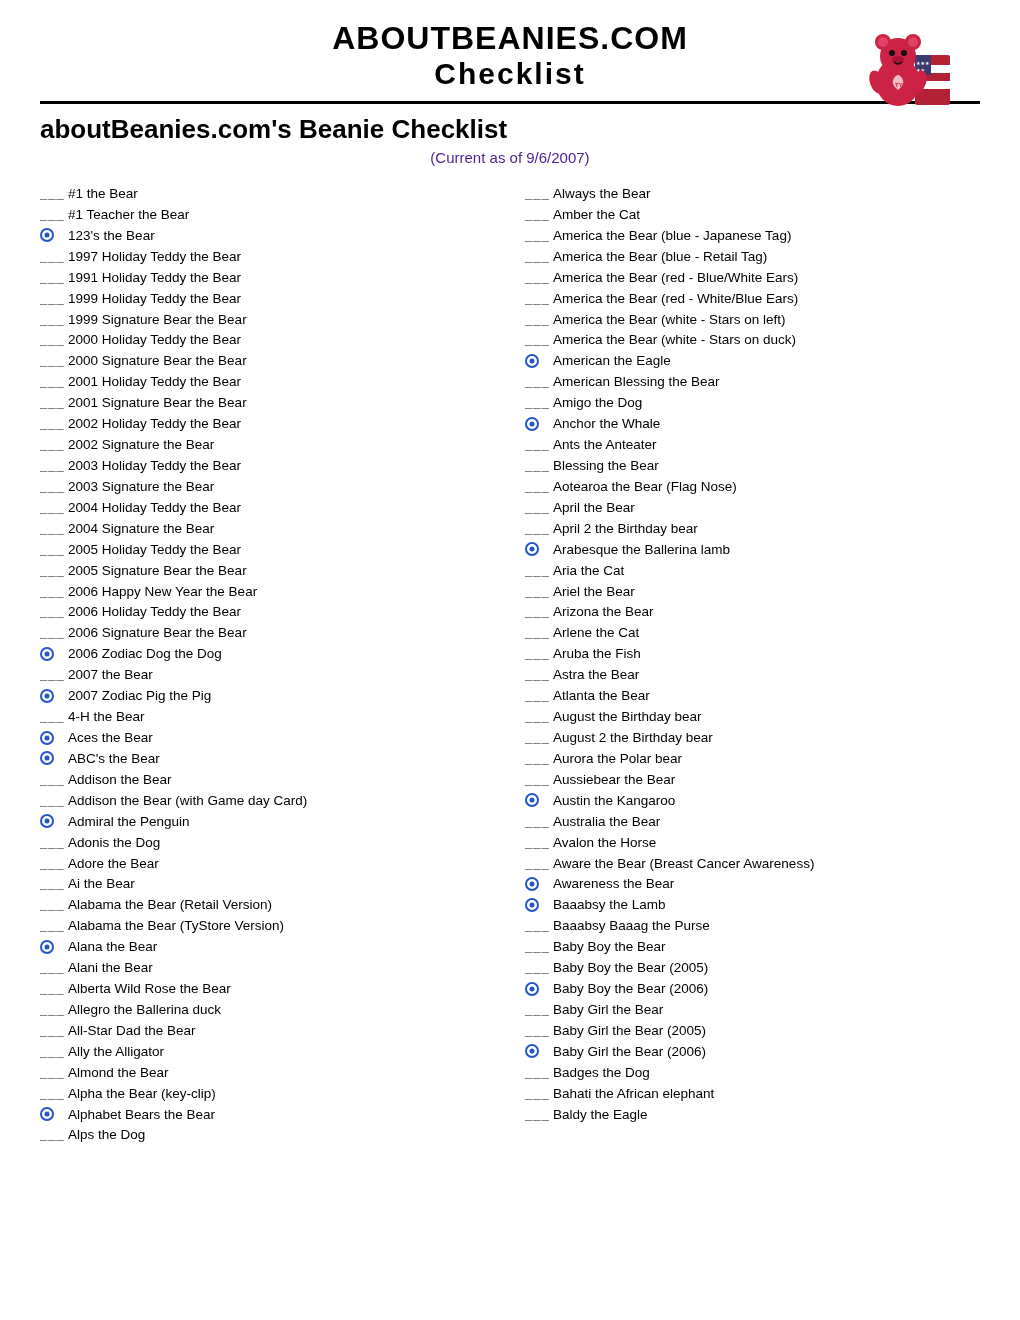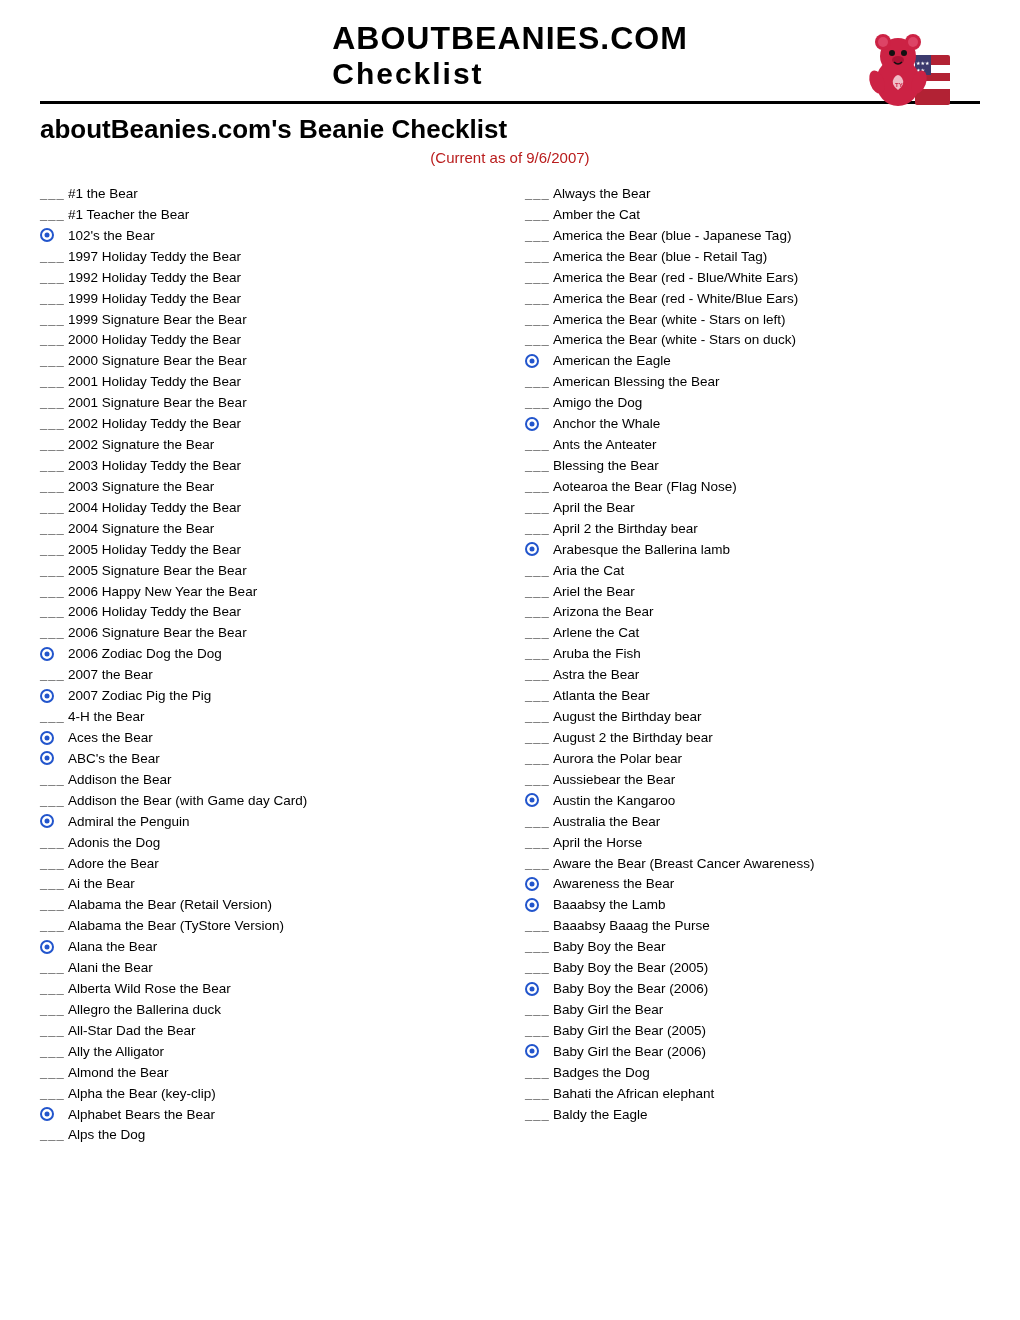--- a/index.html
+++ b/index.html
@@ -11,20 +11,21 @@
       padding: 20px 40px;
     }
     .header-area {
       display: flex;
       justify-content: center;
       align-items: center;
       margin-bottom: 10px;
       position: relative;
     }
     .header-text-block {
+      text-align: center;
     }
     .header-logo-text {
       font-size: 32px;
       font-weight: bold;
       font-family: 'Arial Black', Arial, sans-serif;
       letter-spacing: 1px;
       color: #000;
       text-transform: uppercase;
     }
     .header-checklist {
@@ -52,21 +53,21 @@
     }
     .page-title {
       font-size: 26px;
       font-weight: bold;
       font-family: Arial, sans-serif;
       margin-bottom: 4px;
     }
     .subtitle {
       text-align: center;
       font-size: 15px;
-      color: #b91c1c;
+      color: #4c1d95;
       margin-bottom: 18px;
     }
     .columns {
       display: flex;
       gap: 30px;
     }
     .col {
       flex: 1;
       display: flex;
       flex-direction: column;
@@ -168,29 +169,29 @@
       <div class="list-item">
         <span class="checkbox">___</span>
         <span class="item-label">#1 the Bear</span>
       </div>
       <div class="list-item">
         <span class="checkbox">___</span>
         <span class="item-label">#1 Teacher the Bear</span>
       </div>
       <div class="list-item">
         <span class="checkbox"><span class="circle-icon"></span></span>
-        <span class="item-label">102's the Bear</span>
+        <span class="item-label">123's the Bear</span>
       </div>
       <div class="list-item">
         <span class="checkbox">___</span>
         <span class="item-label">1997 Holiday Teddy the Bear</span>
       </div>
       <div class="list-item">
         <span class="checkbox">___</span>
-        <span class="item-label">1992 Holiday Teddy the Bear</span>
+        <span class="item-label">1991 Holiday Teddy the Bear</span>
       </div>
       <div class="list-item">
         <span class="checkbox">___</span>
         <span class="item-label">1999 Holiday Teddy the Bear</span>
       </div>
       <div class="list-item">
         <span class="checkbox">___</span>
         <span class="item-label">1999 Signature Bear the Bear</span>
       </div>
       <div class="list-item">
@@ -470,21 +471,21 @@
       <div class="list-item">
         <span class="checkbox"><span class="circle-icon"></span></span>
         <span class="item-label">Austin the Kangaroo</span>
       </div>
       <div class="list-item">
         <span class="checkbox">___</span>
         <span class="item-label">Australia the Bear</span>
       </div>
       <div class="list-item">
         <span class="checkbox">___</span>
-        <span class="item-label">April the Horse</span>
+        <span class="item-label">Avalon the Horse</span>
       </div>
       <div class="list-item">
         <span class="checkbox">___</span>
         <span class="item-label">Aware the Bear (Breast Cancer Awareness)</span>
       </div>
       <div class="list-item">
         <span class="checkbox"><span class="circle-icon"></span></span>
         <span class="item-label">Awareness the Bear</span>
       </div>
       <div class="list-item">

